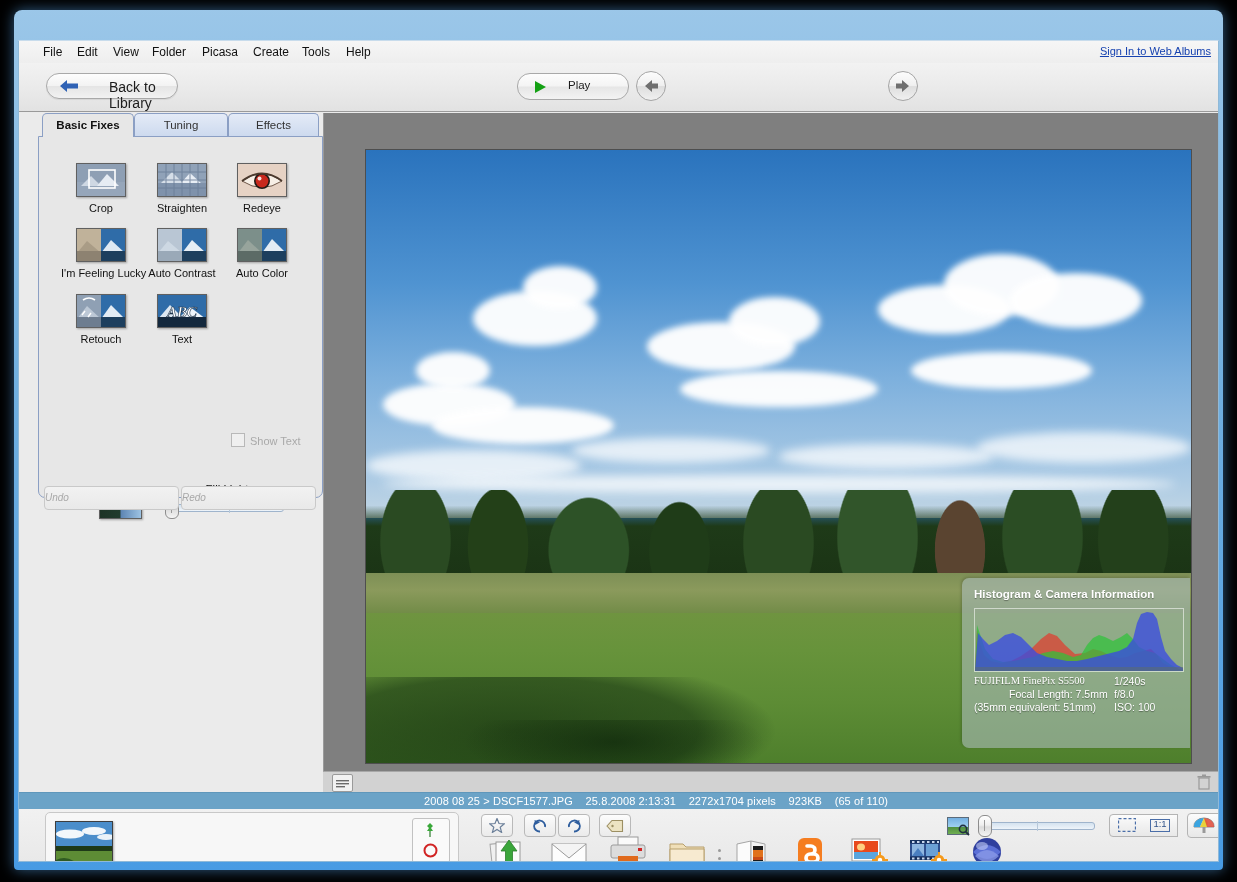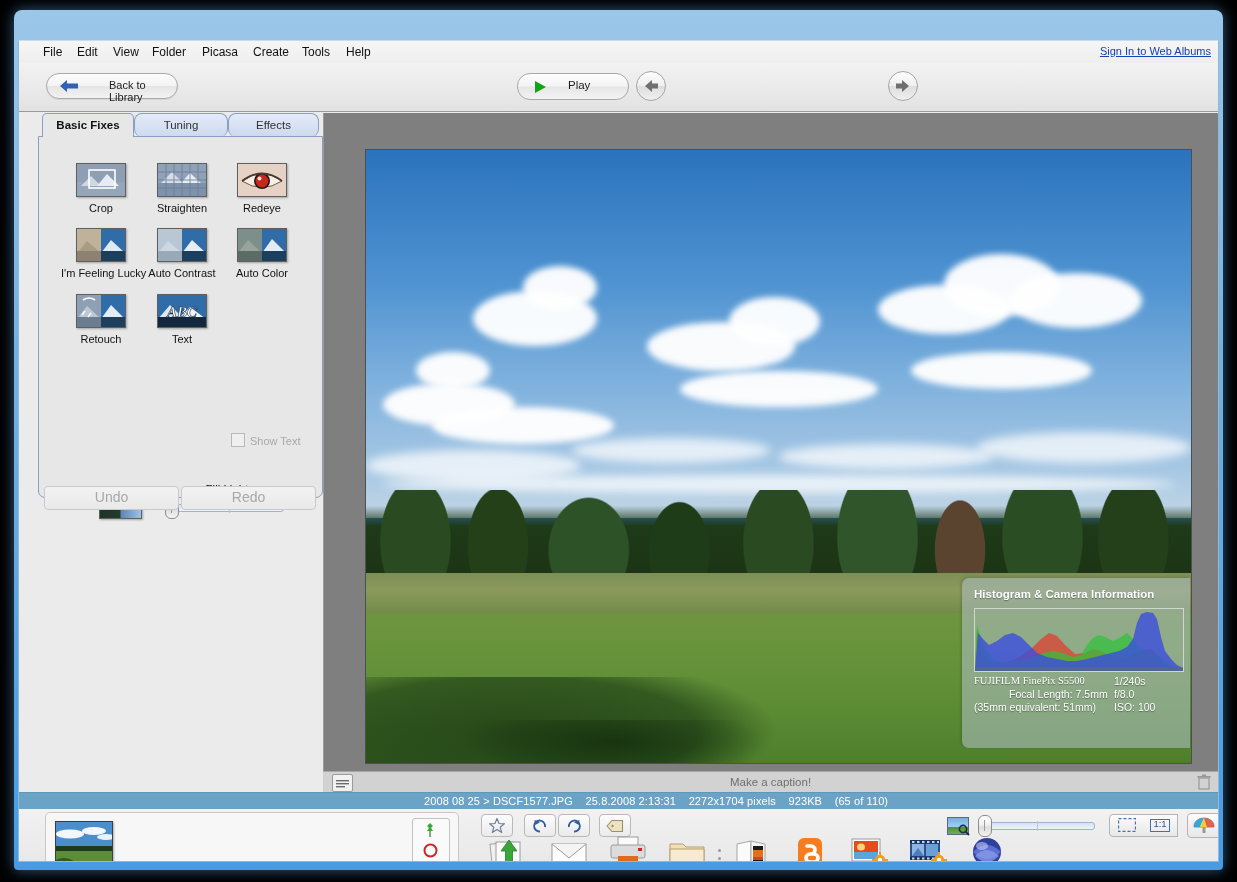--- a/index.html
+++ b/index.html
@@ -95,21 +95,21 @@
     background: linear-gradient(180deg,#f2f2f2 0%,#e9e9e9 60%,#e2e2e2 100%);
     border-bottom: 1px solid #9a9a9a;
   }
   #back-to-library {
     position: absolute; left: 27px; top: 10px; width: 130px; height: 24px;
     border: 1px solid #a9a9a9; border-radius: 13px;
     background: linear-gradient(180deg,#fdfdfd 0%,#f3f3f3 48%,#e5e5e5 52%,#f2f2f2 100%);
     box-shadow: 0 1px 1px rgba(0,0,0,.07);
     cursor: pointer;
   }
-  #back-to-library .lbl { position:absolute; left:42px; top:5px; font-size:11px; color:#1c1c1c;padding-left:20px; }
+  #back-to-library .lbl { position:absolute; left:42px; top:5px; font-size:14px; color:#1c1c1c;padding-left:20px; }
   #back-arrow { position:absolute; left:13px; top:6px; width:18px; height:12px; }
 
   #play-button {
     position: absolute; left: 498px; top: 10px; width: 110px; height: 25px;
     border: 1px solid #a9a9a9; border-radius: 13px;
     background: linear-gradient(180deg,#fdfdfd 0%,#f4f4f4 48%,#e6e6e6 52%,#f3f3f3 100%);
     cursor: pointer;
   }
   #play-button .lbl { position:absolute; left:50px; top:5px; font-size:11.5px; color:#1c1c1c; }
   #play-tri {
@@ -151,21 +151,20 @@
   .tabrow { position:absolute; left:0; top:0; width:285px; height:16px; }
   .tab {
     position:absolute; top:0; height:24px; line-height:23px;
     text-align:center; font-size:11.5px; color:#1d1d1d;
     border:1px solid #8b9fc4; border-bottom:none;
     border-radius:5px 5px 0 0; cursor:pointer; box-sizing:border-box;
   }
   .tab.inactive {
     background: linear-gradient(180deg,#e4ebf7 0%,#ccd9ee 100%);
     color:#333;
-    border-radius:8px;
   }
   .tab.active {
     background:#e7e7e7; border-color:#8b9fc4; color:#111; font-weight:bold;
     z-index:3;
   }
   #tab-basic { left:4px; width:92px; }
   #tab-tuning { left:96px; width:94px; }
   #tab-effects { left:190px; width:91px; }
 
   #panel-body {
@@ -215,21 +214,21 @@
     border:1px solid #8d8d8d; border-radius:6px;
     background: linear-gradient(180deg,#ffffff 0%,#f0f0f0 45%,#dcdcdc 55%,#f4f4f4 100%);
     cursor:pointer;
   }
   #filllight-knob::after{ content:""; position:absolute; left:5px; top:4px; width:1px;height:11px;background:#9a9a9a; }
 
   .undoredo {
     position:absolute; top:349px; height:22px; width:133px;
     border:1px solid #c9c9c9; border-radius:4px;
     background: linear-gradient(180deg,#f2f2f2 0%,#e9e9e9 100%);
-    text-align:center; line-height:21px; font-size:14px; color:#a8a8a8; cursor:default;
+    text-align:left; line-height:21px; font-size:10px; color:#a8a8a8; cursor:default;font-style:italic;
   }
   #undo-button { left:5px; }
   #redo-button { left:142px; }
 
   
   #stage {
     position:absolute; left:304px; top:72px; width:895px; height:658px;
     background:#7f7f7f;
     border-left:1px solid #9a9a9a;
   }
@@ -722,21 +721,20 @@
     </div>
 
     <div id="caption-bar">
       <div id="caption-icon">
         <svg width="13" height="10" viewBox="0 0 13 10" style="margin:3px 0 0 3px">
           <rect y="1" width="13" height="1.4" fill="#6b6b6b"></rect>
           <rect y="4" width="13" height="1.4" fill="#6b6b6b"></rect>
           <rect y="7" width="9" height="1.4" fill="#6b6b6b"></rect>
         </svg>
       </div>
-      <div id="caption-text">Make a caption!</div>
       <svg id="caption-trash" viewBox="0 0 14 16">
         <rect x="2" y="4" width="10" height="11" fill="none" stroke="#555" stroke-width="1.2"></rect>
         <rect x="0.5" y="2" width="13" height="1.6" fill="#555"></rect>
         <rect x="5" y="0.5" width="4" height="1.6" fill="#555"></rect>
       </svg>
     </div>
 
     <div id="info-bar">
       <div id="info-text">
         <span>2008 08 25 &gt; DSCF1577.JPG</span>&nbsp;&nbsp;&nbsp;

